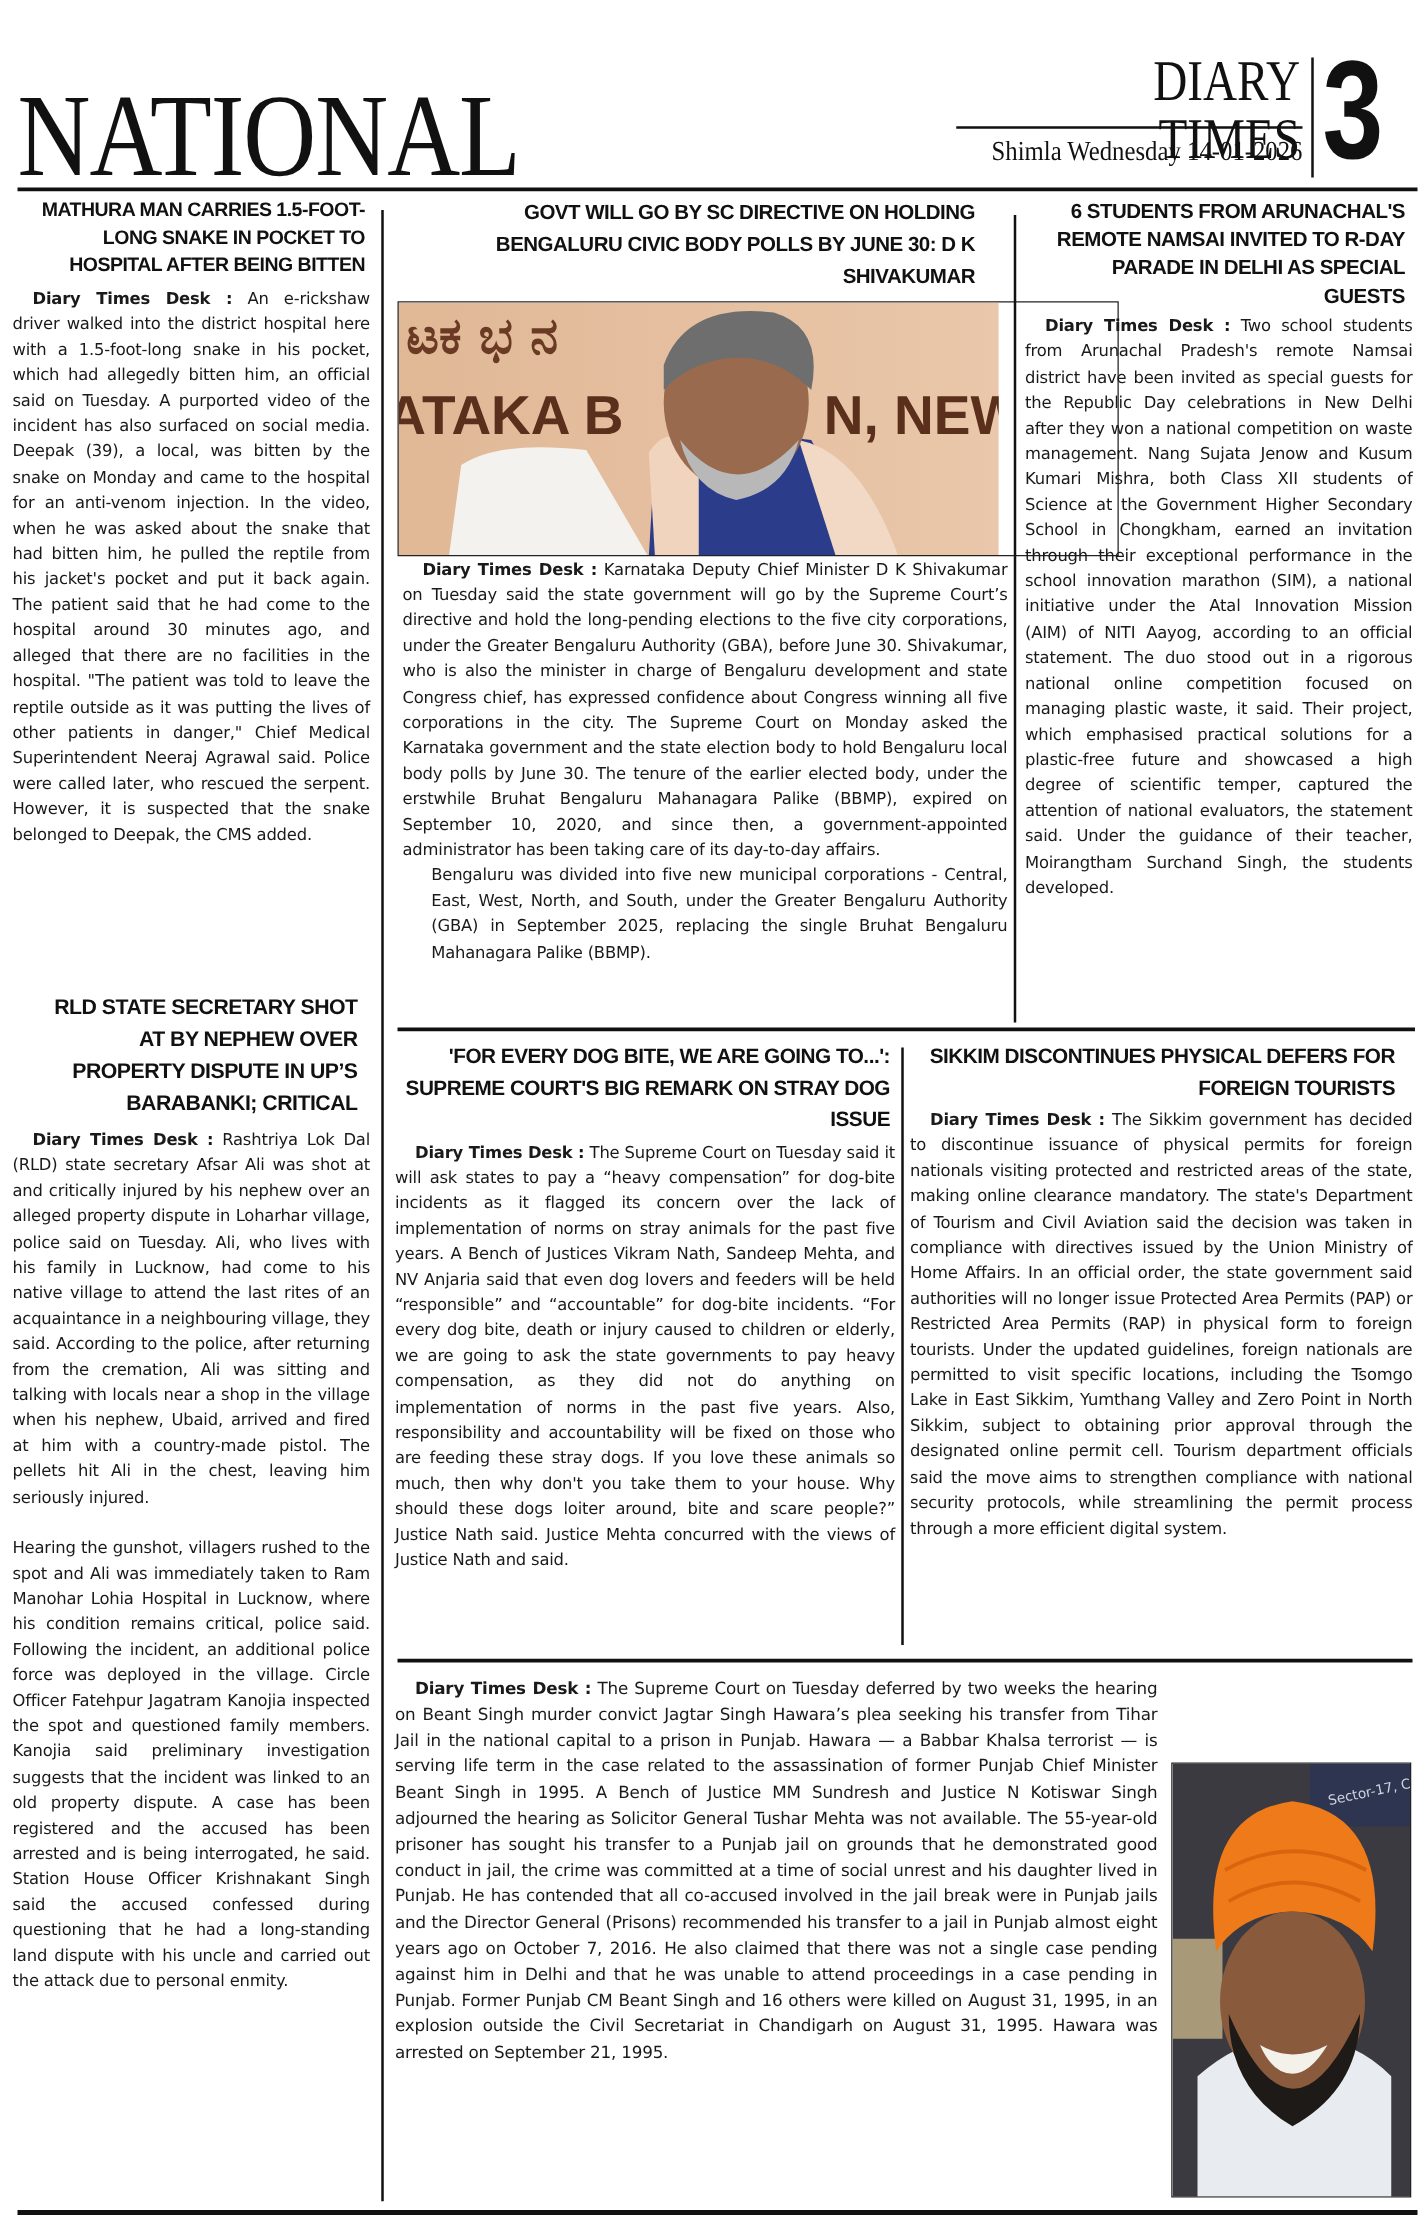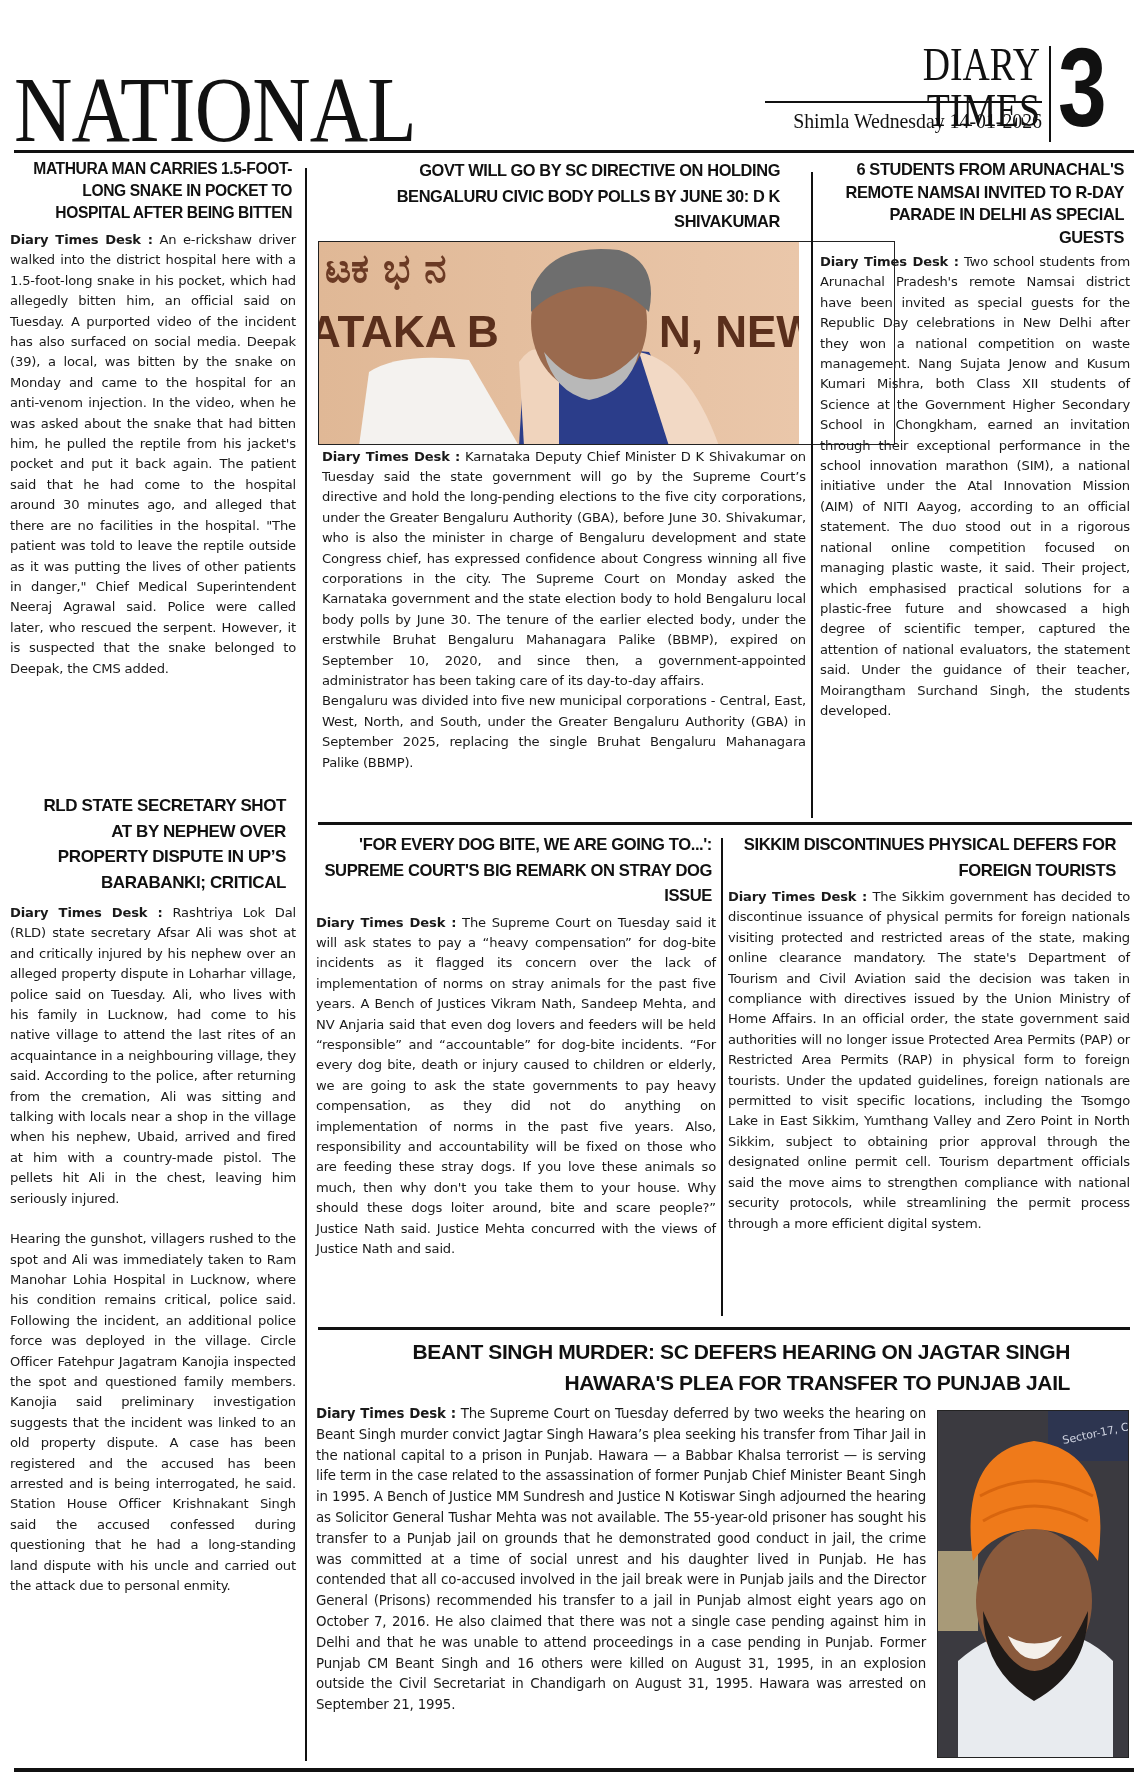--- a/index.html
+++ b/index.html
@@ -10,21 +10,21 @@
   .masthead-brand { position: absolute; left: 770px; top: 42px; width: 270px; text-align: right; font-family: "Liberation Serif", serif; font-size: 46px; line-height: 1; transform: scaleX(0.82); transform-origin: right top; }
   .masthead-rule { position: absolute; left: 765px; top: 101px; width: 277px; height: 2px; background: #111; }
   .masthead-date { position: absolute; left: 728px; top: 108px; width: 314px; text-align: right; font-family: "Liberation Serif", serif; font-size: 22px; line-height: 1.2; transform: scaleX(0.9); transform-origin: right top; }
   .masthead-vdiv { position: absolute; left: 1049px; top: 46px; width: 2px; height: 96px; background: #111; }
   .masthead-page { position: absolute; left: 1058px; top: 32px; font-family: "Liberation Sans", sans-serif; font-weight: 900; font-size: 112px; line-height: 1; transform: scaleX(0.78); transform-origin: left top; }
   .top-rule { position: absolute; left: 14px; top: 150px; width: 1120px; height: 3px; background: #111; }
 
   .col { position: absolute; }
   .headline { font-family: "Liberation Sans", sans-serif; font-weight: 700; text-align: right; color: #111; letter-spacing: -0.4px; }
   .body { font-family: "DejaVu Sans", sans-serif; text-align: justify; color: #1a1a1a; font-size: 13.1px; line-height: 20.4px; letter-spacing: -0.15px; }
-  .body b { font-weight: 700; }
+  .body b { font-weight: 700; margin-left: 16px; }
   .vline { position: absolute; width: 2px; background: #111; }
   .hline { position: absolute; height: 3px; background: #111; }
 
   .photo { position: absolute; border: 1.5px solid #222; overflow: hidden; }
 </style>
 </head>
 <body>
 
 <div class="masthead-section">NATIONAL</div>
 <div class="masthead-brand">DIARY TIMES</div>
@@ -70,21 +70,21 @@
       <path d="M200 120 Q220 90 240 130 L240 204 L205 204 Z" fill="#f0d4bd"></path>
       <path d="M320 110 Q370 120 400 204 L350 204 Z" fill="#f2d9c5"></path>
       <ellipse cx="270" cy="80" rx="58" ry="70" fill="#9a6a4e"></ellipse>
       <path d="M212 50 Q230 0 300 8 Q340 20 330 70 Q300 40 260 45 Q230 50 212 70 Z" fill="#6e6e6e"></path>
       <path d="M225 110 Q270 165 320 110 Q310 150 270 158 Q235 150 225 110 Z" fill="#b8b8b8"></path>
     </svg>
   </div>
   <p class="body" style="margin-top:2px; padding:0 2px 0 4px;">
     <b>Diary Times Desk :</b> <span>Karnataka Deputy Chief Minister D K Shivakumar on Tuesday said the state government will go by the Supreme Court’s directive and hold the long-pending elections to the five city corporations, under the Greater Bengaluru Authority (GBA), before June 30. Shivakumar, who is also the minister in charge of Bengaluru development and state Congress chief, has expressed confidence about Congress winning all five corporations in the city. The Supreme Court on Monday asked the Karnataka government and the state election body to hold Bengaluru local body polls by June 30. The tenure of the earlier elected body, under the erstwhile Bruhat Bengaluru Mahanagara Palike (BBMP), expired on September 10, 2020, and since then, a government-appointed administrator has been taking care of its day-to-day affairs.</span>
   </p>
-  <p class="body" style="padding:0 2px 0 4px;">Bengaluru was divided into five new municipal corporations - Central, East, West, North, and South, under the Greater Bengaluru Authority (GBA) in September 2025, replacing the single Bruhat Bengaluru Mahanagara Palike (BBMP).</p>
+  <p class="body" style="padding:0 2px 0 4px;margin-left:23px;">Bengaluru was divided into five new municipal corporations - Central, East, West, North, and South, under the Greater Bengaluru Authority (GBA) in September 2025, replacing the single Bruhat Bengaluru Mahanagara Palike (BBMP).</p>
 </div>
 
 <div class="vline" style="left:811px; top:172px; height:646px;"></div>
 
 <div class="col" style="left:820px; top:158px; width:310px;">
   <h2 class="headline" style="font-size:16.4px; line-height:22.5px; padding:0 6px;">6 STUDENTS FROM ARUNACHAL'S REMOTE NAMSAI INVITED TO R-DAY PARADE IN DELHI AS SPECIAL GUESTS</h2>
   <p class="body" style="margin-top:4px;">
     <b>Diary Times Desk :</b> <span>Two school students from Arunachal Pradesh's remote Namsai district have been invited as special guests for the Republic Day celebrations in New Delhi after they won a national competition on waste management. Nang Sujata Jenow and Kusum Kumari Mishra, both Class XII students of Science at the Government Higher Secondary School in Chongkham, earned an invitation through their exceptional performance in the school innovation marathon (SIM), a national initiative under the Atal Innovation Mission (AIM) of NITI Aayog, according to an official statement. The duo stood out in a rigorous national online competition focused on managing plastic waste, it said. Their project, which emphasised practical solutions for a plastic-free future and showcased a high degree of scientific temper, captured the attention of national evaluators, the statement said. Under the guidance of their teacher, Moirangtham Surchand Singh, the students developed.</span>
   </p>
 </div>
@@ -103,21 +103,20 @@
 <div class="col" style="left:728px; top:832px; width:402px;">
   <h2 class="headline" style="font-size:16.6px; line-height:25.5px; padding:0 14px;">SIKKIM DISCONTINUES PHYSICAL DEFERS FOR FOREIGN TOURISTS</h2>
   <p class="body" style="margin-top:4px;">
     <b>Diary Times Desk :</b> <span>The Sikkim government has decided to discontinue issuance of physical permits for foreign nationals visiting protected and restricted areas of the state, making online clearance mandatory. The state's Department of Tourism and Civil Aviation said the decision was taken in compliance with directives issued by the Union Ministry of Home Affairs. In an official order, the state government said authorities will no longer issue Protected Area Permits (PAP) or Restricted Area Permits (RAP) in physical form to foreign tourists. Under the updated guidelines, foreign nationals are permitted to visit specific locations, including the Tsomgo Lake in East Sikkim, Yumthang Valley and Zero Point in North Sikkim, subject to obtaining prior approval through the designated online permit cell. Tourism department officials said the move aims to strengthen compliance with national security protocols, while streamlining the permit process through a more efficient digital system.</span>
   </p>
 </div>
 
 <div class="hline" style="left:318px; top:1327px; width:812px;"></div>
 
 <div class="col" style="left:316px; top:1336px; width:814px;">
-  <h2 class="headline" style="font-size:21px; line-height:31px; padding:0 60px;">BEANT SINGH MURDER: SC DEFERS HEARING ON JAGTAR SINGH HAWARA'S PLEA FOR TRANSFER TO PUNJAB JAIL</h2>
   <p class="body" style="margin-top:6px; width:610px; font-size:13.4px; line-height:20.8px;">
     <b>Diary Times Desk :</b> <span>The Supreme Court on Tuesday deferred by two weeks the hearing on Beant Singh murder convict Jagtar Singh Hawara’s plea seeking his transfer from Tihar Jail in the national capital to a prison in Punjab. Hawara — a Babbar Khalsa terrorist — is serving life term in the case related to the assassination of former Punjab Chief Minister Beant Singh in 1995. A Bench of Justice MM Sundresh and Justice N Kotiswar Singh adjourned the hearing as Solicitor General Tushar Mehta was not available. The 55-year-old prisoner has sought his transfer to a Punjab jail on grounds that he demonstrated good conduct in jail, the crime was committed at a time of social unrest and his daughter lived in Punjab. He has contended that all co-accused involved in the jail break were in Punjab jails and the Director General (Prisons) recommended his transfer to a jail in Punjab almost eight years ago on October 7, 2016. He also claimed that there was not a single case pending against him in Delhi and that he was unable to attend proceedings in a case pending in Punjab. Former Punjab CM Beant Singh and 16 others were killed on August 31, 1995, in an explosion outside the Civil Secretariat in Chandigarh on August 31, 1995. Hawara was arrested on September 21, 1995.</span>
   </p>
 </div>
 
 <div class="photo" style="left:937px; top:1410px; width:192px; height:348px;">
   <svg width="192" height="348" viewBox="0 0 192 348">
     <rect width="192" height="348" fill="#3b3a40"></rect>
     <rect x="110" y="0" width="82" height="50" fill="#2d3550"></rect>
     <text x="125" y="30" font-size="11" fill="#cfd3e0" font-family="DejaVu Sans, sans-serif" transform="rotate(-12 140 30)">Sector-17, C</text>

